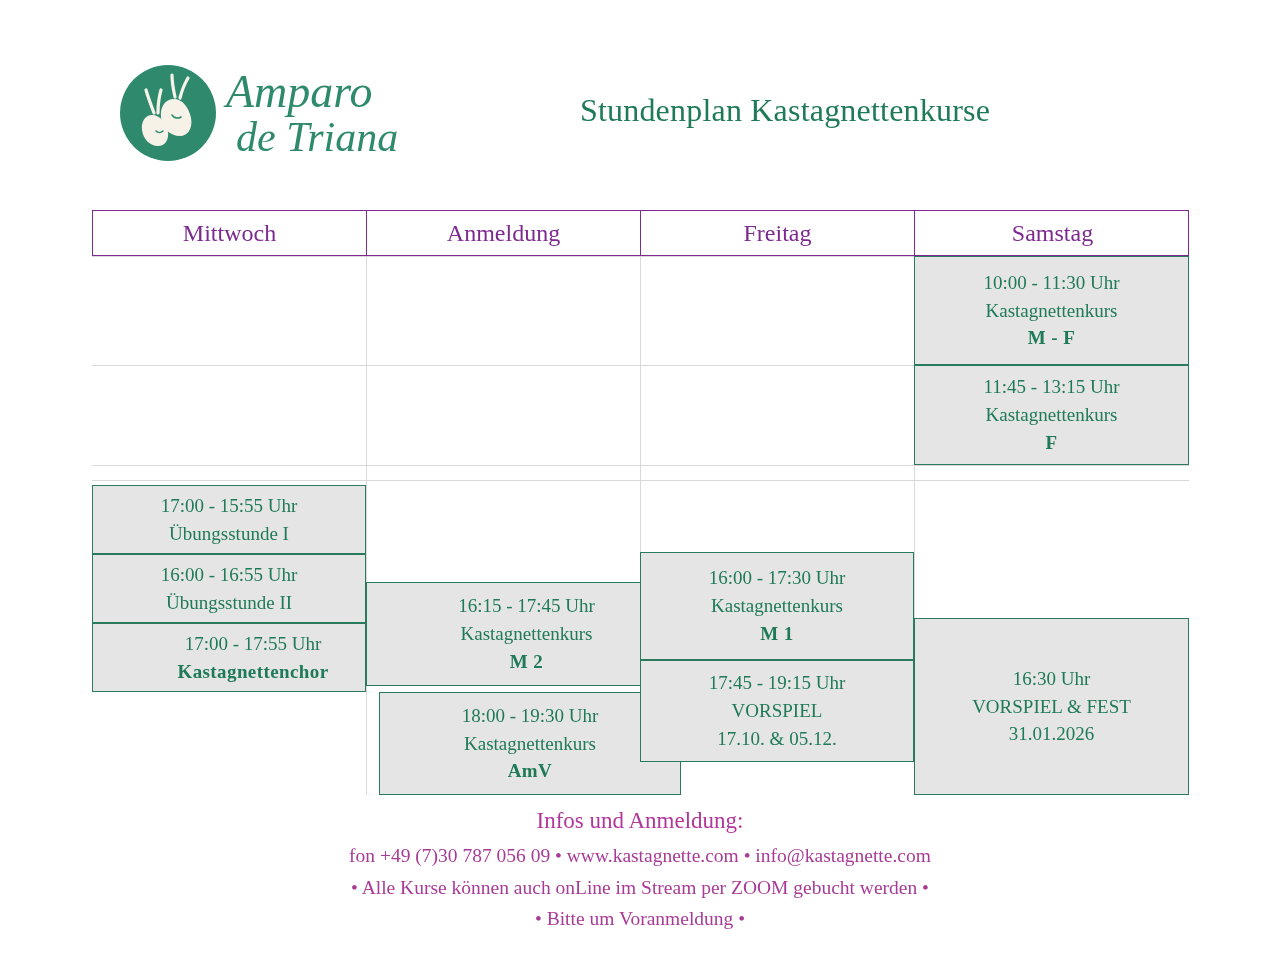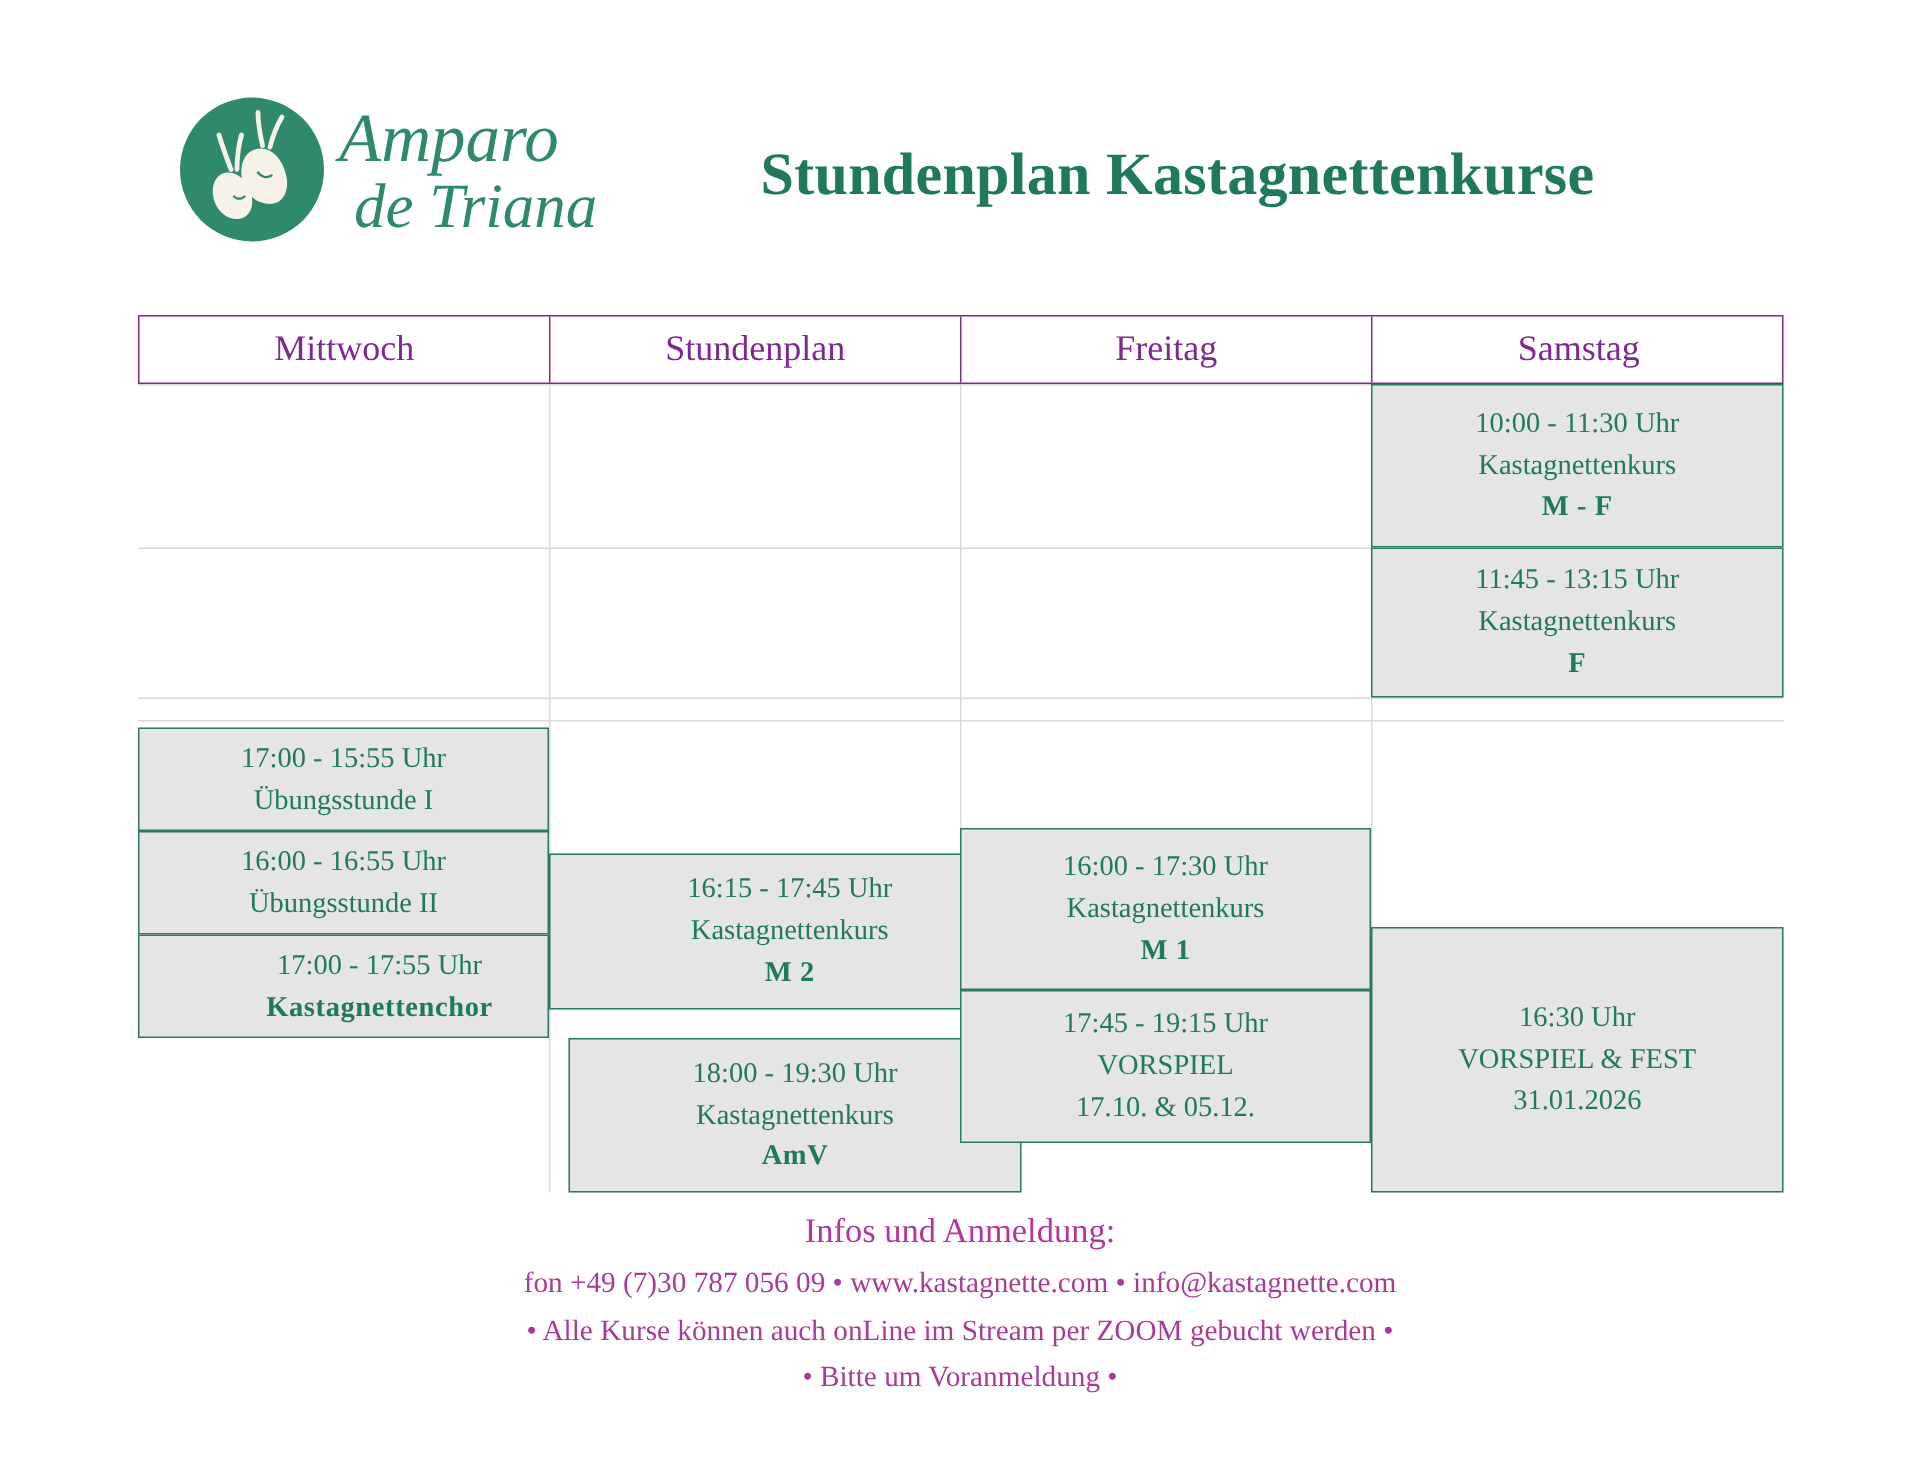--- a/index.html
+++ b/index.html
@@ -46,25 +46,24 @@
   .logo-script svg { display:block; }
 
   .doc-title {
     position: absolute;
     left: 0;
     top: 92px;
     width: 1280px;
     text-align: center;
     padding-left: 290px;
     box-sizing: border-box;
-    font-size: 40px;
+    font-size: 32px;
     letter-spacing: 0.2px;
     color: #1f7a58;
     white-space: nowrap;
-    font-weight: bold;
   }
 
   
   .schedule {
     position: absolute;
     left: 92px;
     top: 210px;
     width: 1097px;
     height: 585px;
   }
@@ -179,21 +178,21 @@
   <div class="grid-line grid-h" style="top:270px;"></div>
   <div class="grid-line grid-v" style="left:274px;"></div>
   <div class="grid-line grid-v" style="left:548px;"></div>
   <div class="grid-line grid-v" style="left:822px;"></div>
 
   <div class="head-row">
     <div class="head-cell" style="width:274px;">
       <span>Mittwoch</span>
     </div>
     <div class="head-cell" style="width:274px;">
-      <span>Stundenplan</span>
+      <span>Anmeldung</span>
     </div>
     <div class="head-cell" style="width:274px;">
       <span>Freitag</span>
     </div>
     <div class="head-cell" style="width:275px;">
       <span>Samstag</span>
     </div>
   </div>
 
   <div class="event" style="left:822px; top:46px; width:275px; height:109px;">
@@ -216,21 +215,21 @@
   <div class="event" style="left:0px; top:344px; width:274px; height:69px;">
     <span class="ln">16:00 - 16:55 Uhr</span>
     <span class="ln">Übungsstunde II</span>
   </div>
 
   <div class="event" style="left:0px; top:413px; width:274px; height:69px;padding-left:48px;">
     <span class="ln">17:00 - 17:55 Uhr</span>
     <span class="ln bold">Kastagnettenchor</span>
   </div>
 
-  <div class="event" style="left:274px; top:359px; width:321px; height:104px;">
+  <div class="event" style="left:274px; top:372px; width:321px; height:104px;">
     <span class="ln">16:15 - 17:45 Uhr</span>
     <span class="ln">Kastagnettenkurs</span>
     <span class="ln bold">M 2</span>
   </div>
 
   <div class="event" style="left:287px; top:482px; width:302px; height:103px;">
     <span class="ln">18:00 - 19:30 Uhr</span>
     <span class="ln">Kastagnettenkurs</span>
     <span class="ln bold">AmV</span>
   </div>

